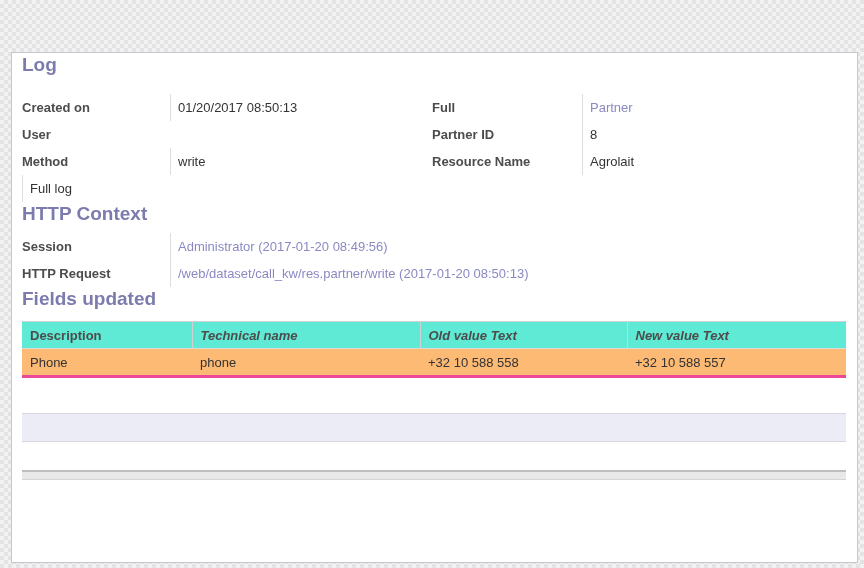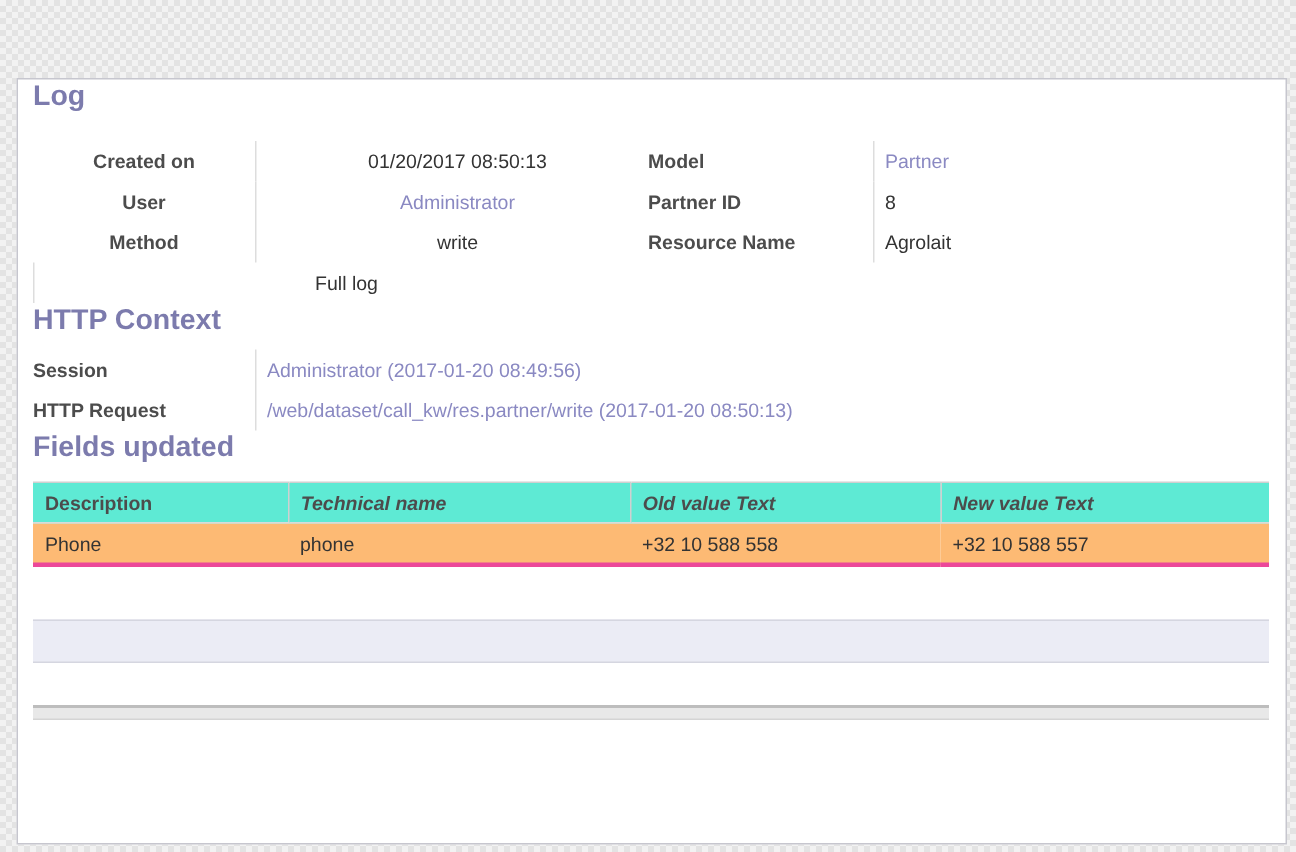--- a/index.html
+++ b/index.html
@@ -29,21 +29,21 @@
   h1.section-title {
     margin: 0; font-size: 19px; line-height: 24px; font-weight: bold;
     color: #7c7bad;
   }
   .title-log   { margin-top: 32px; }
   .title-http  { margin-top: 36px; }
   .title-fields{ margin-top: 25px; }
 
   .group-row { display: flex; margin-top: 17px; }
   .fgroup { display: block; }
-  .fgroup-left  { flex: 0 0 410px; text-align: center; }
+  .fgroup-left  { flex: 0 0 410px; }
   .fgroup-right { flex: 1 1 auto; }
   .frow { display: flex; height: 27px; line-height: 27px; }
   .flabel {
     font-weight: bold; color: #4c4c4c;
     overflow: hidden; white-space: nowrap;
   }
   .fgroup-left  .flabel { width: 148px; }
   .fgroup-right .flabel { width: 150px; }
   .fvalue {
     flex: 1; border-left: 1px solid #ddd; padding-left: 7px;
@@ -90,34 +90,33 @@
       <h1 class="section-title title-log">Log</h1>
 
       <div class="group-row">
         <div class="fgroup fgroup-left">
           <div class="frow">
             <div class="flabel">Created on</div>
             <div class="fvalue"><span>01/20/2017 08:50:13</span></div>
           </div>
           <div class="frow">
             <div class="flabel">User</div>
-            <div class="fvalue"><span class="link">Administrator</span></div>
           </div>
           <div class="frow">
             <div class="flabel">Method</div>
             <div class="fvalue"><span>write</span></div>
           </div>
           <div class="frow">
             <div class="fvalue"><span>Full log</span></div>
           </div>
         </div>
 
         <div class="fgroup fgroup-right">
           <div class="frow">
-            <div class="flabel">Model</div>
+            <div class="flabel">Full</div>
             <div class="fvalue"><span class="link">Partner</span></div>
           </div>
           <div class="frow">
             <div class="flabel">Partner ID</div>
             <div class="fvalue"><span>8</span></div>
           </div>
           <div class="frow">
             <div class="flabel">Resource Name</div>
             <div class="fvalue"><span>Agrolait</span></div>
           </div>

